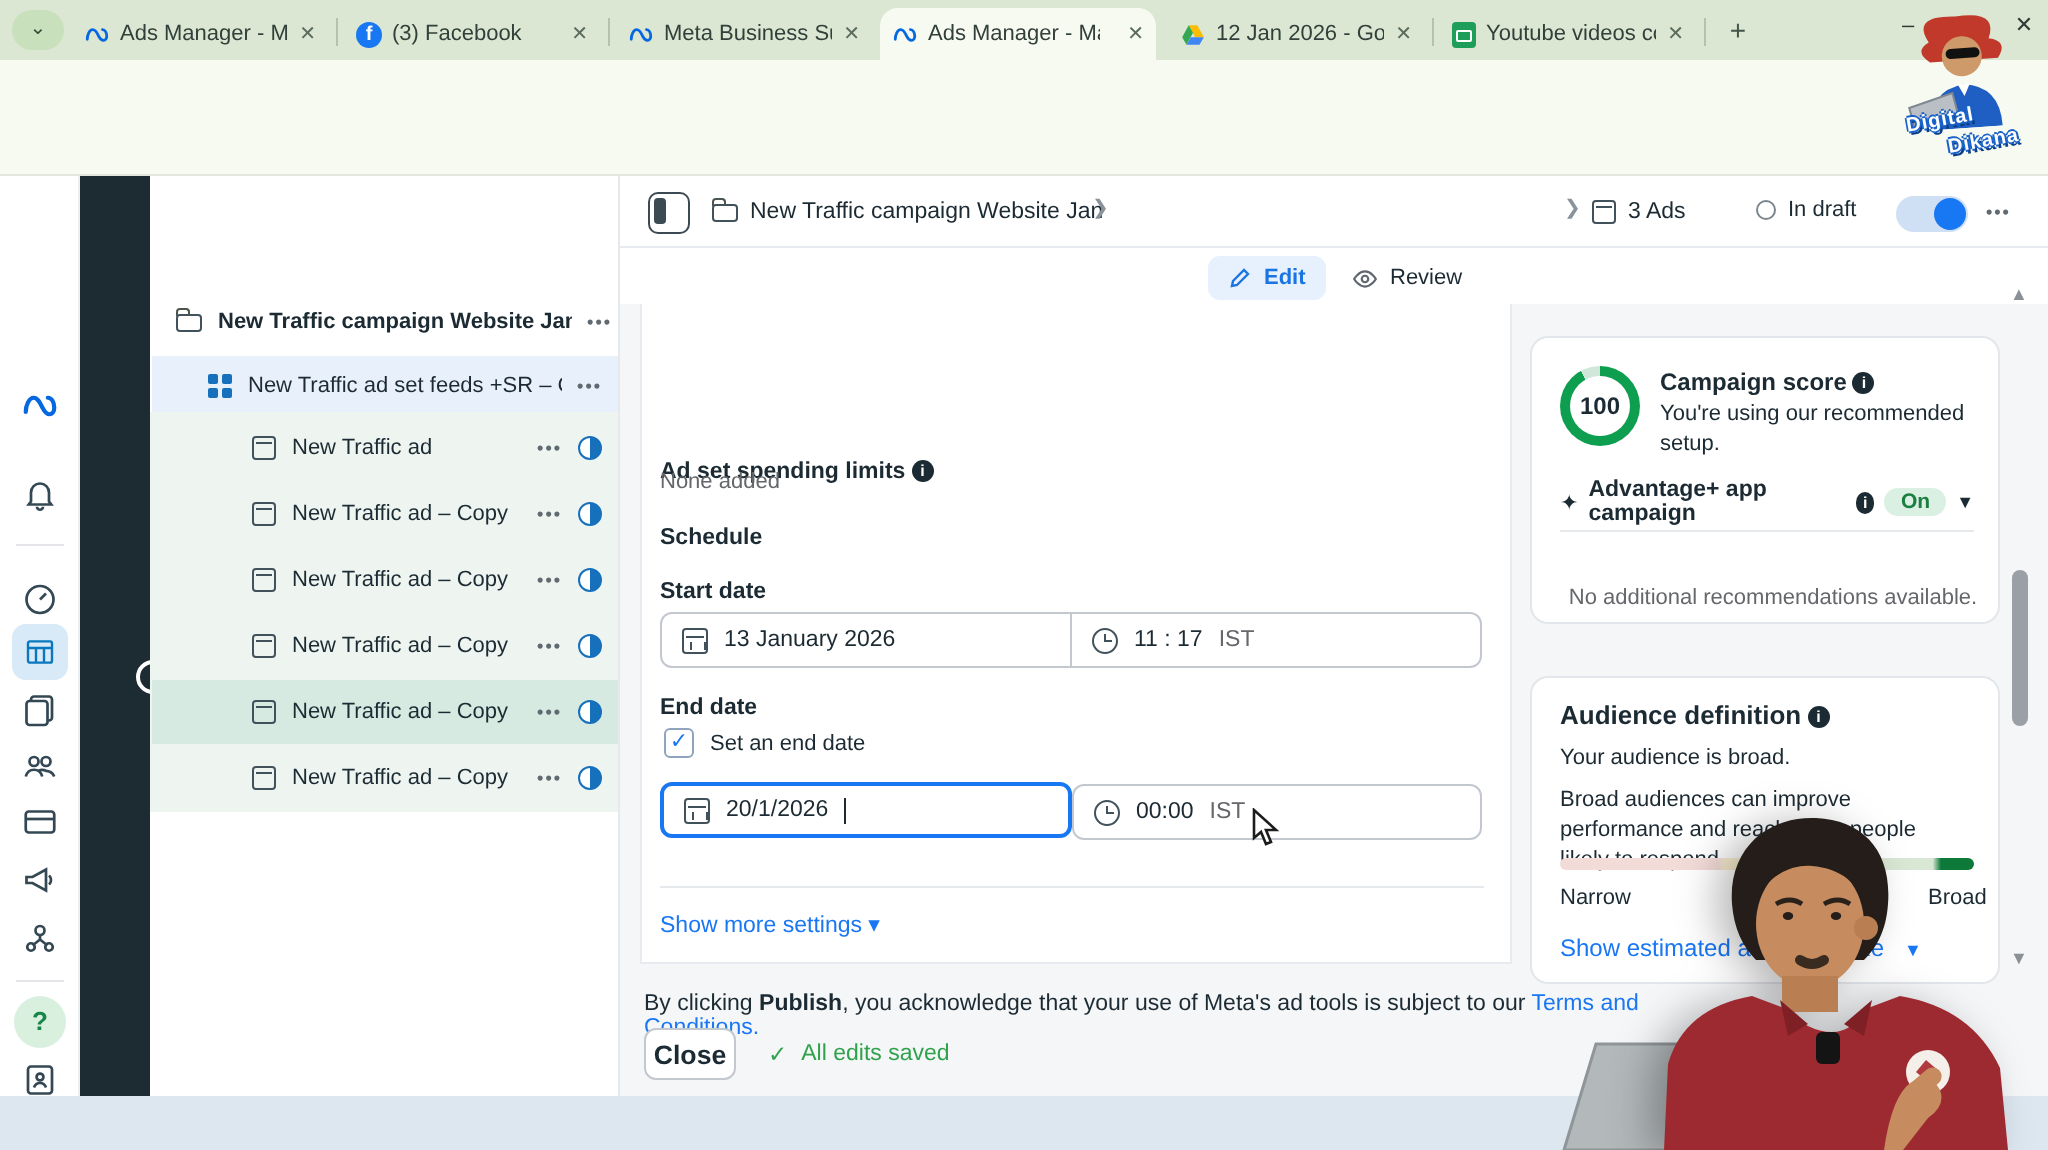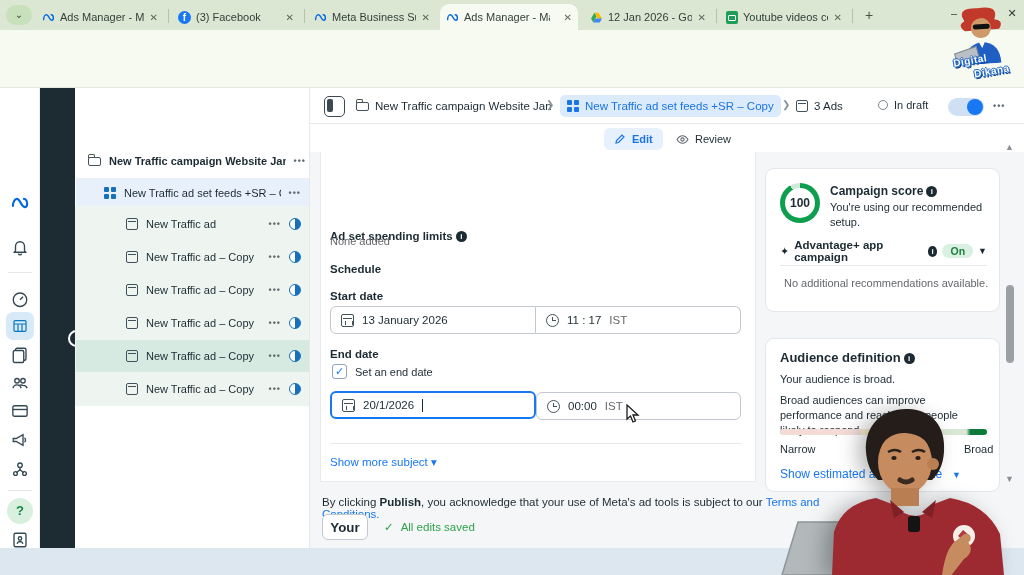--- a/index.html
+++ b/index.html
@@ -398,29 +398,20 @@
 
   <div id="main" class="abs"></div>
 
   <div id="crumbbar" class="abs"></div>
   <div id="paneltgl" class="abs"></div>
   <div class="crumb abs" style="left:356px">
     <span class="folderglyph" style="border-color:#42525c"></span>
     <span>New Traffic campaign Website Jan</span>
   </div>
   <div class="crumb-chev abs" style="left:546px">❯</div>
-  <div class="crumb crumb-sel abs" style="left:560px">
-    <span class="gridglyph crumbs">
-        <i></i>
-        <i></i>
-        <i></i>
-        <i></i>
-      </span>
-    <span>New Traffic ad set feeds +SR – Copy</span>
-  </div>
   <div class="crumb-chev abs" style="left:782px">❯</div>
   <div class="crumb abs" style="left:796px">
     <span class="pageglyph"></span>
     <span>3 Ads</span>
   </div>
   <div id="indraft" class="abs">
     <span class="ring"></span>
     <span>In draft</span>
   </div>
   <div id="drafttoggle" class="abs">
@@ -475,40 +466,40 @@
     <span>20/1/2026</span>
       <span class="caret"></span>
   </div>
   <div class="inputbox right abs" style="left:536px;top:392px;width:205px;border-left:1px solid #c3c8ce;border-radius:6px">
     <span class="clkglyph"></span>
     <span>00:00</span>
     <span class="sub">IST</span>
   </div>
 
   <div class="divline abs" style="left:330px;top:443px;width:412px"></div>
-  <a class="link abs" href="#" style="left:330px;top:455px;font-size:11.5px">Show more subject ▾</a>
+  <a class="link abs" href="#" style="left:330px;top:455px;font-size:11.5px">Show more settings ▾</a>
 
   <div id="scorecard" class="card abs">
     <div id="ring" class="abs" style="left:14px;top:14px">
       <div class="hole">100</div>
     </div>
     <div class="abs" style="left:64px;top:15px">
       <span class="blabel" style="font-size:12px">Campaign score</span>
       <span class="infodot">i</span>
     </div>
     <div class="abs" style="left:64px;top:31px;width:155px;line-height:1.35">You're using our recommended setup.</div>
     <div id="advrow" class="abs" style="left:14px;top:70px;width:207px">
       <span>✦</span>
       <span class="blabel">Advantage+ app campaign</span>
       <span class="infodot">i</span>
       <span class="onbadge">On</span>
       <span class="chevdown">▼</span>
     </div>
     <div class="divline abs" style="left:14px;top:96px;width:207px"></div>
-    <div class="abs sub" style="left:18px;top:108px;width:205px;text-align:left">No additional recommendations available.</div>
+    <div class="abs sub" style="left:18px;top:124px;width:205px;text-align:center">No additional recommendations available.</div>
   </div>
 
   <div id="audcard" class="card abs">
     <div class="abs" style="left:14px;top:11px">
       <span class="blabel" style="font-size:13px">Audience definition</span>
       <span class="infodot">i</span>
     </div>
     <div class="abs" style="left:14px;top:34px">Your audience is broad.</div>
     <div class="abs" style="left:14px;top:54px;width:205px;line-height:1.35">Broad audiences can improve performance and reach more people likely to respond.</div>
     <div class="abs" style="left:14px;top:90px;width:207px;height:6px;border-radius:3px;background:linear-gradient(90deg,#f3dbd8 0 38%,#f9efcf 40% 76%,#d9e8d4 78% 90%,#0e7a3a 92% 100%)"></div>
@@ -518,21 +509,21 @@
     <span class="chevdown abs" style="left:186px;top:131px;color:#1977f3">▼</span>
   </div>
 
   <div class="sbar-arrow abs" style="top:142px">▲</div>
   <div id="sbthumb" class="abs"></div>
   <div class="sbar-arrow abs" style="top:474px">▼</div>
 
   <div id="pubtext" class="abs">
     <span>By clicking </span><b>Publish</b><span>, you acknowledge that your use of Meta's ad tools is subject to our </span><a class="link" href="#">Terms and Conditions.</a>
   </div>
-  <button id="closebtn" class="abs">Your</button>
+  <button id="closebtn" class="abs">Close</button>
   <div id="savedrow" class="abs">
     <span>✓</span>
     <span>All edits saved</span>
   </div>
 
   <div id="bottomstrip" class="abs"></div>
 
   <svg id="laptop" class="abs" viewBox="0 0 142 55">
     <path d="M14 55 L30 2 L112 2 L128 55 Z" fill="#b3b8ba" stroke="#8f9598" stroke-width="1.5"></path>
     <path d="M14 55 L128 55 L132 58 L10 58 Z" fill="#cfd3d5"></path>

